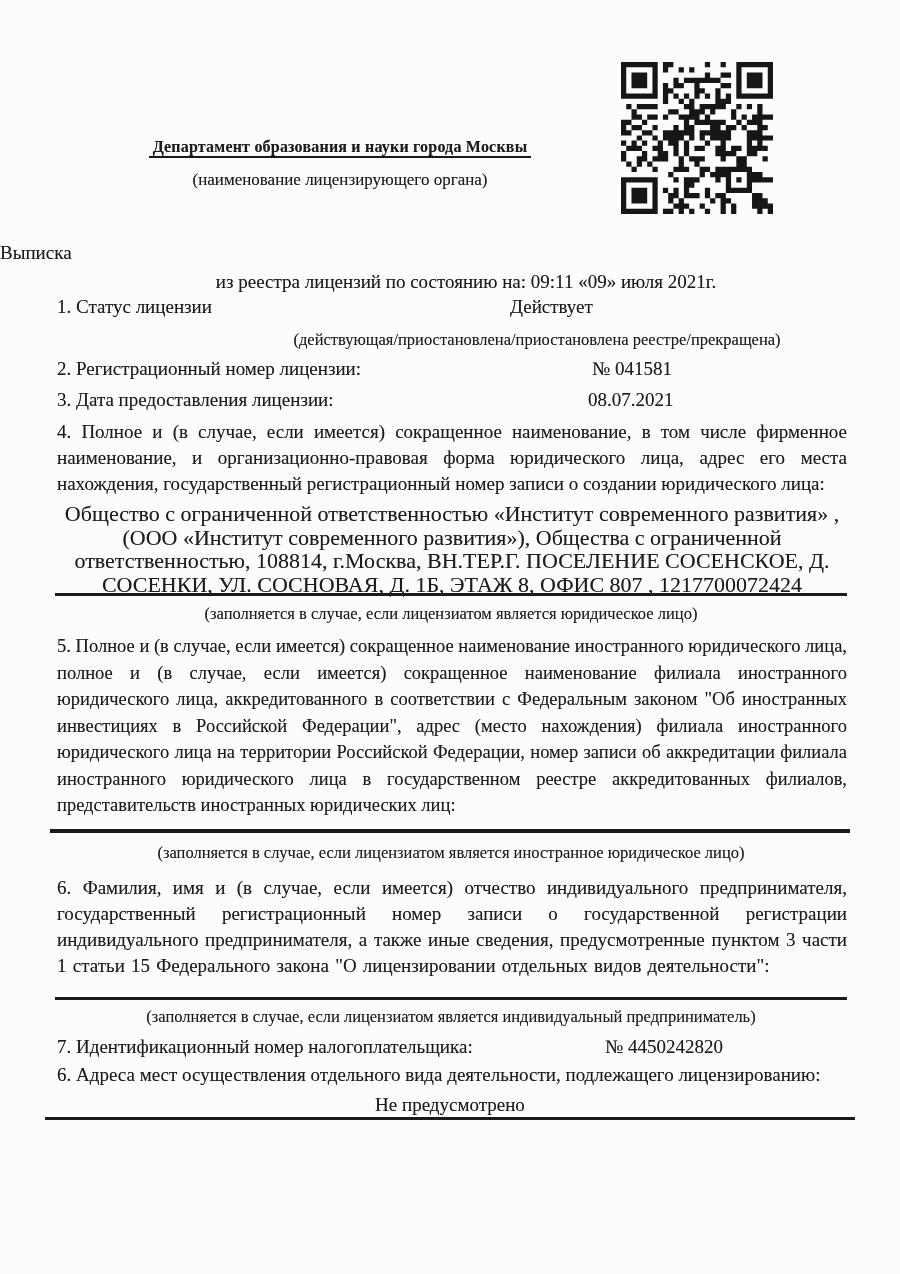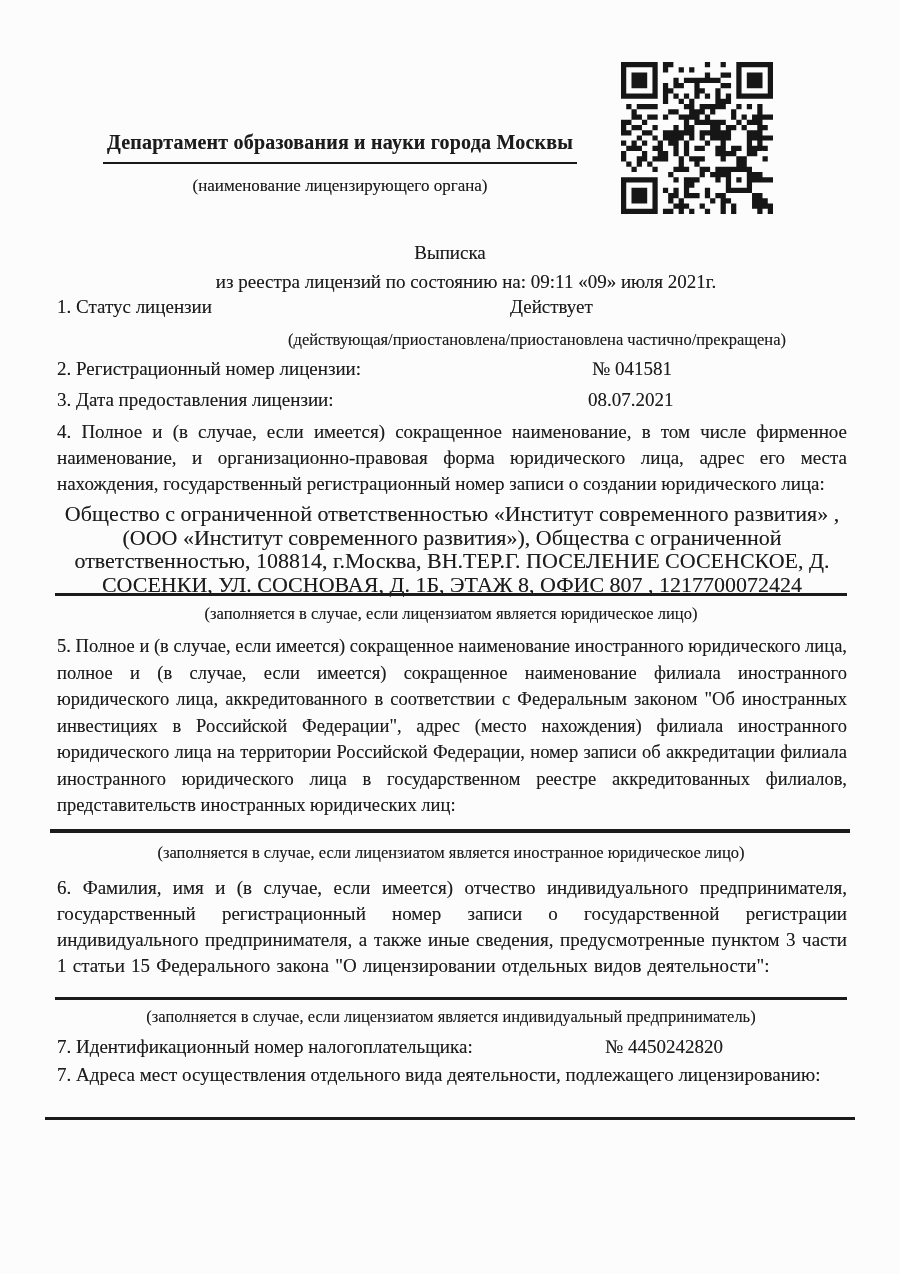--- a/index.html
+++ b/index.html
@@ -8,27 +8,27 @@
     width:900px;height:1274px;
     background:#fcfcfc;
     font-family:"Liberation Serif","DejaVu Serif",serif;
     color:#1c1c1c;
     text-shadow:0 0 .6px rgba(30,30,30,.45);
     overflow:hidden;
   }
   
   .authority-block{position:absolute;left:60px;top:131px;width:560px;text-align:center;}
   .authority-name{
-    display:inline-block;font-size:20px;font-weight:bold;line-height:1.15;
-    border-bottom:2.5px solid #181818;padding:0 4px 8px 4px;letter-spacing:.2px;
+    display:inline-block;font-size:16px;font-weight:bold;line-height:1.15;
+    border-bottom:2.5px solid #181818;padding:0 4px 0 4px;letter-spacing:.2px;margin-top:7px;
   }
   .authority-caption{margin-top:12px;font-size:17px;}
   .qr{position:absolute;left:621px;top:62px;width:152px;height:152px;}
   
-  .doc-title{position:absolute;left:0;top:242px;width:900px;text-align:center;font-size:19px;}
+  .doc-title{position:absolute;left:0;top:242px;width:900px;font-size:19px;}
   .doc-subtitle{position:absolute;left:16px;top:271px;width:900px;text-align:center;font-size:19px;}
   
   .row{position:absolute;left:57px;right:55px;font-size:19px;white-space:nowrap;}
   .row .value{position:absolute;top:0;}
   .row-status{top:296px;}   .row-status .value{left:453px;}
   .row-reg{top:358px;}      .row-reg .value{left:535px;}
   .row-date{top:389px;}     .row-date .value{left:531px;}
   .row-inn{top:1036px;}     .row-inn .value{left:548px;}
   .row-addr{top:1064px;white-space:normal;}
   
@@ -65,21 +65,21 @@
       <path d="M0 0h6v6h-6zM6 0h6v6h-6zM12 0h6v6h-6zM18 0h6v6h-6zM24 0h6v6h-6zM30 0h6v6h-6zM36 0h6v6h-6zM48 0h6v6h-6zM54 0h6v6h-6zM96 0h6v6h-6zM114 0h6v6h-6zM132 0h6v6h-6zM138 0h6v6h-6zM144 0h6v6h-6zM150 0h6v6h-6zM156 0h6v6h-6zM162 0h6v6h-6zM168 0h6v6h-6zM0 6h6v6h-6zM36 6h6v6h-6zM48 6h6v6h-6zM66 6h6v6h-6zM78 6h6v6h-6zM132 6h6v6h-6zM168 6h6v6h-6zM0 12h6v6h-6zM12 12h6v6h-6zM18 12h6v6h-6zM24 12h6v6h-6zM36 12h6v6h-6zM96 12h6v6h-6zM114 12h6v6h-6zM120 12h6v6h-6zM132 12h6v6h-6zM144 12h6v6h-6zM150 12h6v6h-6zM156 12h6v6h-6zM168 12h6v6h-6zM0 18h6v6h-6zM12 18h6v6h-6zM18 18h6v6h-6zM24 18h6v6h-6zM36 18h6v6h-6zM60 18h6v6h-6zM72 18h6v6h-6zM78 18h6v6h-6zM84 18h6v6h-6zM90 18h6v6h-6zM96 18h6v6h-6zM102 18h6v6h-6zM108 18h6v6h-6zM132 18h6v6h-6zM144 18h6v6h-6zM150 18h6v6h-6zM156 18h6v6h-6zM168 18h6v6h-6zM0 24h6v6h-6zM12 24h6v6h-6zM18 24h6v6h-6zM24 24h6v6h-6zM36 24h6v6h-6zM48 24h6v6h-6zM60 24h6v6h-6zM66 24h6v6h-6zM84 24h6v6h-6zM114 24h6v6h-6zM120 24h6v6h-6zM132 24h6v6h-6zM144 24h6v6h-6zM150 24h6v6h-6zM156 24h6v6h-6zM168 24h6v6h-6zM0 30h6v6h-6zM36 30h6v6h-6zM48 30h6v6h-6zM54 30h6v6h-6zM84 30h6v6h-6zM90 30h6v6h-6zM108 30h6v6h-6zM132 30h6v6h-6zM168 30h6v6h-6zM0 36h6v6h-6zM6 36h6v6h-6zM12 36h6v6h-6zM18 36h6v6h-6zM24 36h6v6h-6zM30 36h6v6h-6zM36 36h6v6h-6zM48 36h6v6h-6zM60 36h6v6h-6zM72 36h6v6h-6zM84 36h6v6h-6zM96 36h6v6h-6zM108 36h6v6h-6zM120 36h6v6h-6zM132 36h6v6h-6zM138 36h6v6h-6zM144 36h6v6h-6zM150 36h6v6h-6zM156 36h6v6h-6zM162 36h6v6h-6zM168 36h6v6h-6zM48 42h6v6h-6zM66 42h6v6h-6zM78 42h6v6h-6zM108 42h6v6h-6zM114 42h6v6h-6zM120 42h6v6h-6zM6 48h6v6h-6zM18 48h6v6h-6zM24 48h6v6h-6zM30 48h6v6h-6zM36 48h6v6h-6zM72 48h6v6h-6zM78 48h6v6h-6zM90 48h6v6h-6zM96 48h6v6h-6zM102 48h6v6h-6zM108 48h6v6h-6zM114 48h6v6h-6zM132 48h6v6h-6zM144 48h6v6h-6zM156 48h6v6h-6zM12 54h6v6h-6zM54 54h6v6h-6zM60 54h6v6h-6zM78 54h6v6h-6zM84 54h6v6h-6zM90 54h6v6h-6zM102 54h6v6h-6zM126 54h6v6h-6zM156 54h6v6h-6zM12 60h6v6h-6zM18 60h6v6h-6zM30 60h6v6h-6zM36 60h6v6h-6zM48 60h6v6h-6zM66 60h6v6h-6zM72 60h6v6h-6zM78 60h6v6h-6zM84 60h6v6h-6zM96 60h6v6h-6zM126 60h6v6h-6zM138 60h6v6h-6zM150 60h6v6h-6zM156 60h6v6h-6zM162 60h6v6h-6zM168 60h6v6h-6zM0 66h6v6h-6zM6 66h6v6h-6zM24 66h6v6h-6zM72 66h6v6h-6zM84 66h6v6h-6zM90 66h6v6h-6zM96 66h6v6h-6zM102 66h6v6h-6zM108 66h6v6h-6zM114 66h6v6h-6zM132 66h6v6h-6zM144 66h6v6h-6zM150 66h6v6h-6zM156 66h6v6h-6zM0 72h6v6h-6zM12 72h6v6h-6zM18 72h6v6h-6zM36 72h6v6h-6zM60 72h6v6h-6zM72 72h6v6h-6zM78 72h6v6h-6zM102 72h6v6h-6zM108 72h6v6h-6zM120 72h6v6h-6zM126 72h6v6h-6zM138 72h6v6h-6zM156 72h6v6h-6zM162 72h6v6h-6zM0 78h6v6h-6zM6 78h6v6h-6zM24 78h6v6h-6zM30 78h6v6h-6zM48 78h6v6h-6zM54 78h6v6h-6zM60 78h6v6h-6zM66 78h6v6h-6zM72 78h6v6h-6zM78 78h6v6h-6zM90 78h6v6h-6zM96 78h6v6h-6zM102 78h6v6h-6zM108 78h6v6h-6zM114 78h6v6h-6zM120 78h6v6h-6zM144 78h6v6h-6zM150 78h6v6h-6zM156 78h6v6h-6zM18 84h6v6h-6zM36 84h6v6h-6zM48 84h6v6h-6zM54 84h6v6h-6zM60 84h6v6h-6zM66 84h6v6h-6zM78 84h6v6h-6zM90 84h6v6h-6zM102 84h6v6h-6zM108 84h6v6h-6zM114 84h6v6h-6zM120 84h6v6h-6zM144 84h6v6h-6zM150 84h6v6h-6zM156 84h6v6h-6zM162 84h6v6h-6zM168 84h6v6h-6zM0 90h6v6h-6zM12 90h6v6h-6zM24 90h6v6h-6zM42 90h6v6h-6zM54 90h6v6h-6zM60 90h6v6h-6zM72 90h6v6h-6zM96 90h6v6h-6zM114 90h6v6h-6zM144 90h6v6h-6zM156 90h6v6h-6zM6 96h6v6h-6zM12 96h6v6h-6zM18 96h6v6h-6zM36 96h6v6h-6zM42 96h6v6h-6zM60 96h6v6h-6zM72 96h6v6h-6zM84 96h6v6h-6zM90 96h6v6h-6zM108 96h6v6h-6zM114 96h6v6h-6zM126 96h6v6h-6zM132 96h6v6h-6zM144 96h6v6h-6zM150 96h6v6h-6zM156 96h6v6h-6zM162 96h6v6h-6zM0 102h6v6h-6zM24 102h6v6h-6zM42 102h6v6h-6zM48 102h6v6h-6zM60 102h6v6h-6zM72 102h6v6h-6zM108 102h6v6h-6zM114 102h6v6h-6zM120 102h6v6h-6zM126 102h6v6h-6zM144 102h6v6h-6zM150 102h6v6h-6zM0 108h6v6h-6zM18 108h6v6h-6zM24 108h6v6h-6zM36 108h6v6h-6zM42 108h6v6h-6zM48 108h6v6h-6zM66 108h6v6h-6zM78 108h6v6h-6zM84 108h6v6h-6zM90 108h6v6h-6zM114 108h6v6h-6zM132 108h6v6h-6zM138 108h6v6h-6zM162 108h6v6h-6zM6 114h6v6h-6zM18 114h6v6h-6zM30 114h6v6h-6zM66 114h6v6h-6zM84 114h6v6h-6zM132 114h6v6h-6zM138 114h6v6h-6zM12 120h6v6h-6zM36 120h6v6h-6zM60 120h6v6h-6zM66 120h6v6h-6zM72 120h6v6h-6zM90 120h6v6h-6zM96 120h6v6h-6zM108 120h6v6h-6zM114 120h6v6h-6zM120 120h6v6h-6zM126 120h6v6h-6zM132 120h6v6h-6zM138 120h6v6h-6zM144 120h6v6h-6zM54 126h6v6h-6zM90 126h6v6h-6zM102 126h6v6h-6zM108 126h6v6h-6zM114 126h6v6h-6zM120 126h6v6h-6zM144 126h6v6h-6zM150 126h6v6h-6zM156 126h6v6h-6zM0 132h6v6h-6zM6 132h6v6h-6zM12 132h6v6h-6zM18 132h6v6h-6zM24 132h6v6h-6zM30 132h6v6h-6zM36 132h6v6h-6zM60 132h6v6h-6zM72 132h6v6h-6zM78 132h6v6h-6zM84 132h6v6h-6zM108 132h6v6h-6zM120 132h6v6h-6zM132 132h6v6h-6zM144 132h6v6h-6zM150 132h6v6h-6zM156 132h6v6h-6zM162 132h6v6h-6zM168 132h6v6h-6zM0 138h6v6h-6zM36 138h6v6h-6zM72 138h6v6h-6zM78 138h6v6h-6zM120 138h6v6h-6zM144 138h6v6h-6zM0 144h6v6h-6zM12 144h6v6h-6zM18 144h6v6h-6zM24 144h6v6h-6zM36 144h6v6h-6zM48 144h6v6h-6zM60 144h6v6h-6zM72 144h6v6h-6zM96 144h6v6h-6zM120 144h6v6h-6zM126 144h6v6h-6zM132 144h6v6h-6zM138 144h6v6h-6zM144 144h6v6h-6zM0 150h6v6h-6zM12 150h6v6h-6zM18 150h6v6h-6zM24 150h6v6h-6zM36 150h6v6h-6zM54 150h6v6h-6zM60 150h6v6h-6zM72 150h6v6h-6zM78 150h6v6h-6zM84 150h6v6h-6zM96 150h6v6h-6zM108 150h6v6h-6zM114 150h6v6h-6zM150 150h6v6h-6zM156 150h6v6h-6zM0 156h6v6h-6zM12 156h6v6h-6zM18 156h6v6h-6zM24 156h6v6h-6zM36 156h6v6h-6zM54 156h6v6h-6zM66 156h6v6h-6zM102 156h6v6h-6zM114 156h6v6h-6zM120 156h6v6h-6zM150 156h6v6h-6zM156 156h6v6h-6zM162 156h6v6h-6zM0 162h6v6h-6zM36 162h6v6h-6zM60 162h6v6h-6zM66 162h6v6h-6zM72 162h6v6h-6zM90 162h6v6h-6zM114 162h6v6h-6zM126 162h6v6h-6zM150 162h6v6h-6zM156 162h6v6h-6zM162 162h6v6h-6zM168 162h6v6h-6zM0 168h6v6h-6zM6 168h6v6h-6zM12 168h6v6h-6zM18 168h6v6h-6zM24 168h6v6h-6zM30 168h6v6h-6zM36 168h6v6h-6zM48 168h6v6h-6zM54 168h6v6h-6zM66 168h6v6h-6zM78 168h6v6h-6zM96 168h6v6h-6zM114 168h6v6h-6zM126 168h6v6h-6zM156 168h6v6h-6zM168 168h6v6h-6z" fill="#161616"></path>
     </svg>
 
   <div class="doc-title">Выписка</div>
   <div class="doc-subtitle">из реестра лицензий по состоянию на: 09:11 «09» июля 2021г.</div>
 
   <div class="row row-status">
     <span>1. Статус лицензии</span>
     <span class="value">Действует</span>
   </div>
-  <div class="caption caption-status">(действующая/приостановлена/приостановлена частично/прекращена)</div>
+  <div class="caption caption-status">(действующая/приостановлена/приостановлена реестре/прекращена)</div>
 
   <div class="row row-reg">
     <span>2. Регистрационный номер лицензии:</span>
     <span class="value">№ 041581</span>
   </div>
 
   <div class="row row-date">
     <span>3. Дата предоставления лицензии:</span>
     <span class="value">08.07.2021</span>
   </div>
@@ -96,17 +96,18 @@
   <div class="para para-6">6. Фамилия, имя и (в случае, если имеется) отчество индивидуального предпринимателя, государственный регистрационный номер записи о государственной регистрации индивидуального предпринимателя, а также иные сведения, предусмотренные пунктом 3 части 1 статьи 15 Федерального закона "О лицензировании отдельных видов деятельности":</div>
   <div class="hr hr3"></div>
   <div class="caption caption-ip">(заполняется в случае, если лицензиатом является индивидуальный предприниматель)</div>
 
   <div class="row row-inn">
     <span>7. Идентификационный номер налогоплательщика:</span>
     <span class="value">№ 4450242820</span>
   </div>
 
   <div class="row row-addr">
-    <span>7. Адреса мест осуществления отдельного вида деятельности, подлежащего лицензированию:</span>
+    <span>6. Адреса мест осуществления отдельного вида деятельности, подлежащего лицензированию:</span>
   </div>
+  <div class="not-provided">Не предусмотрено</div>
   <div class="hr hr4"></div>
 
 </div>
 
 </body></html>

